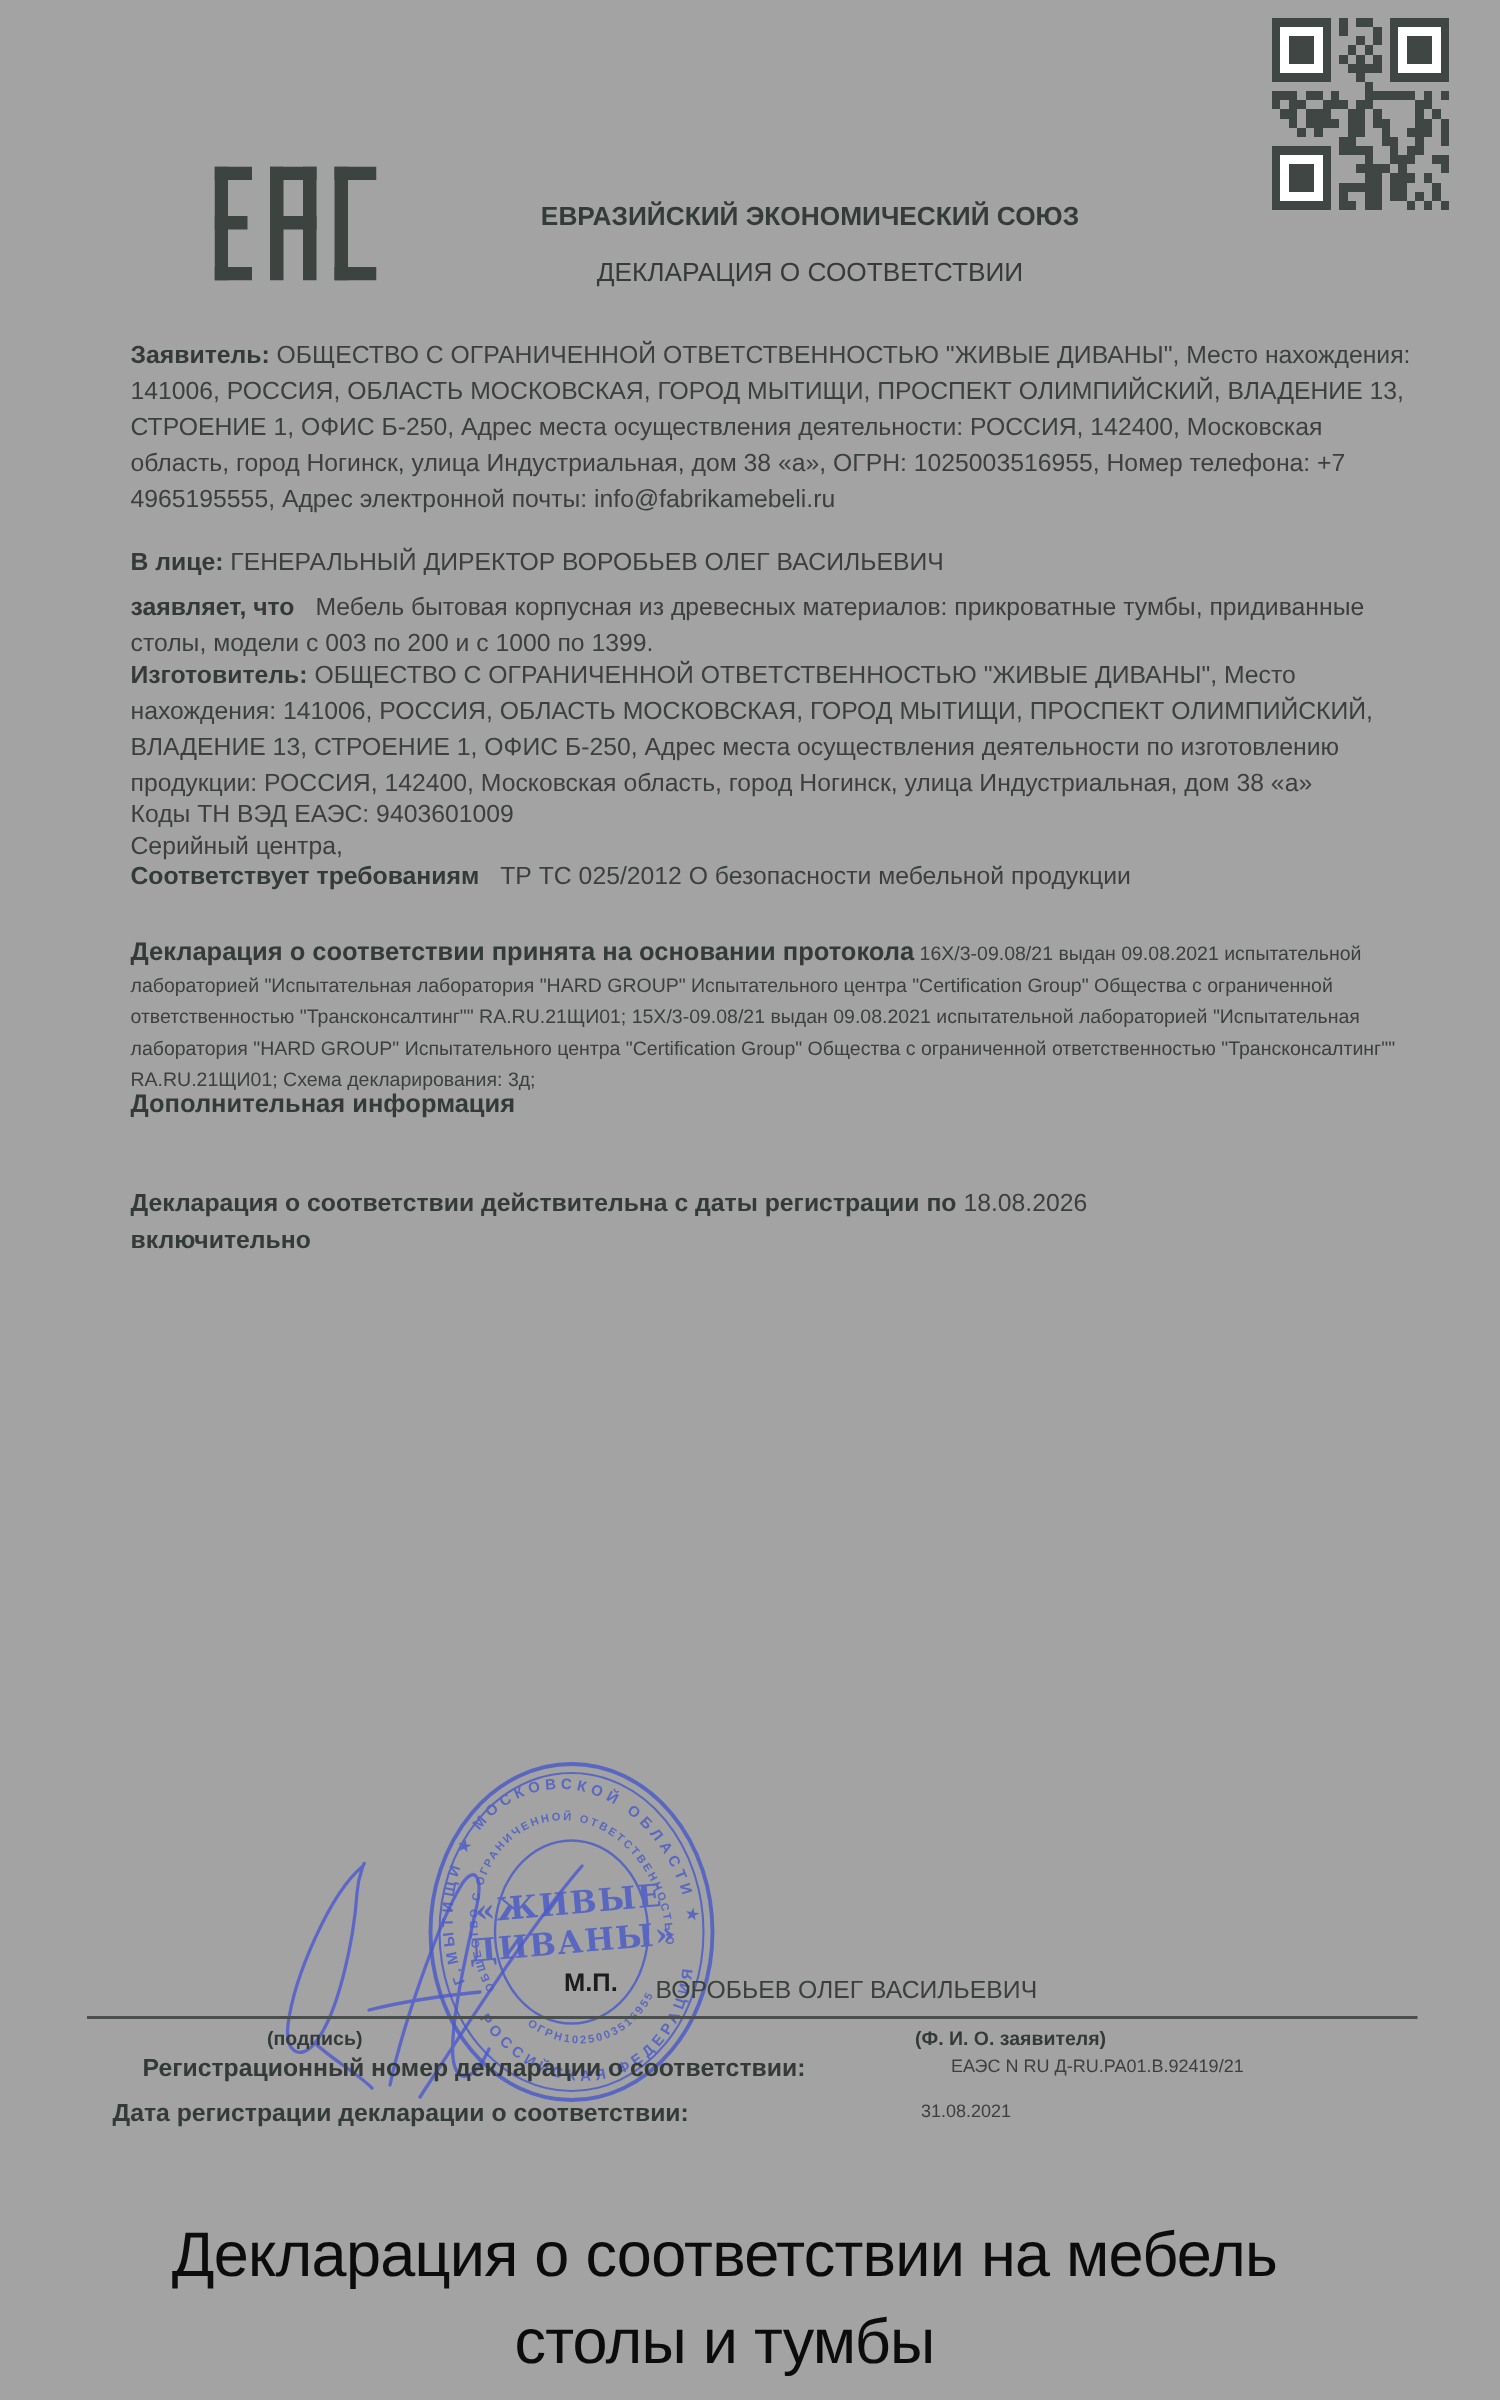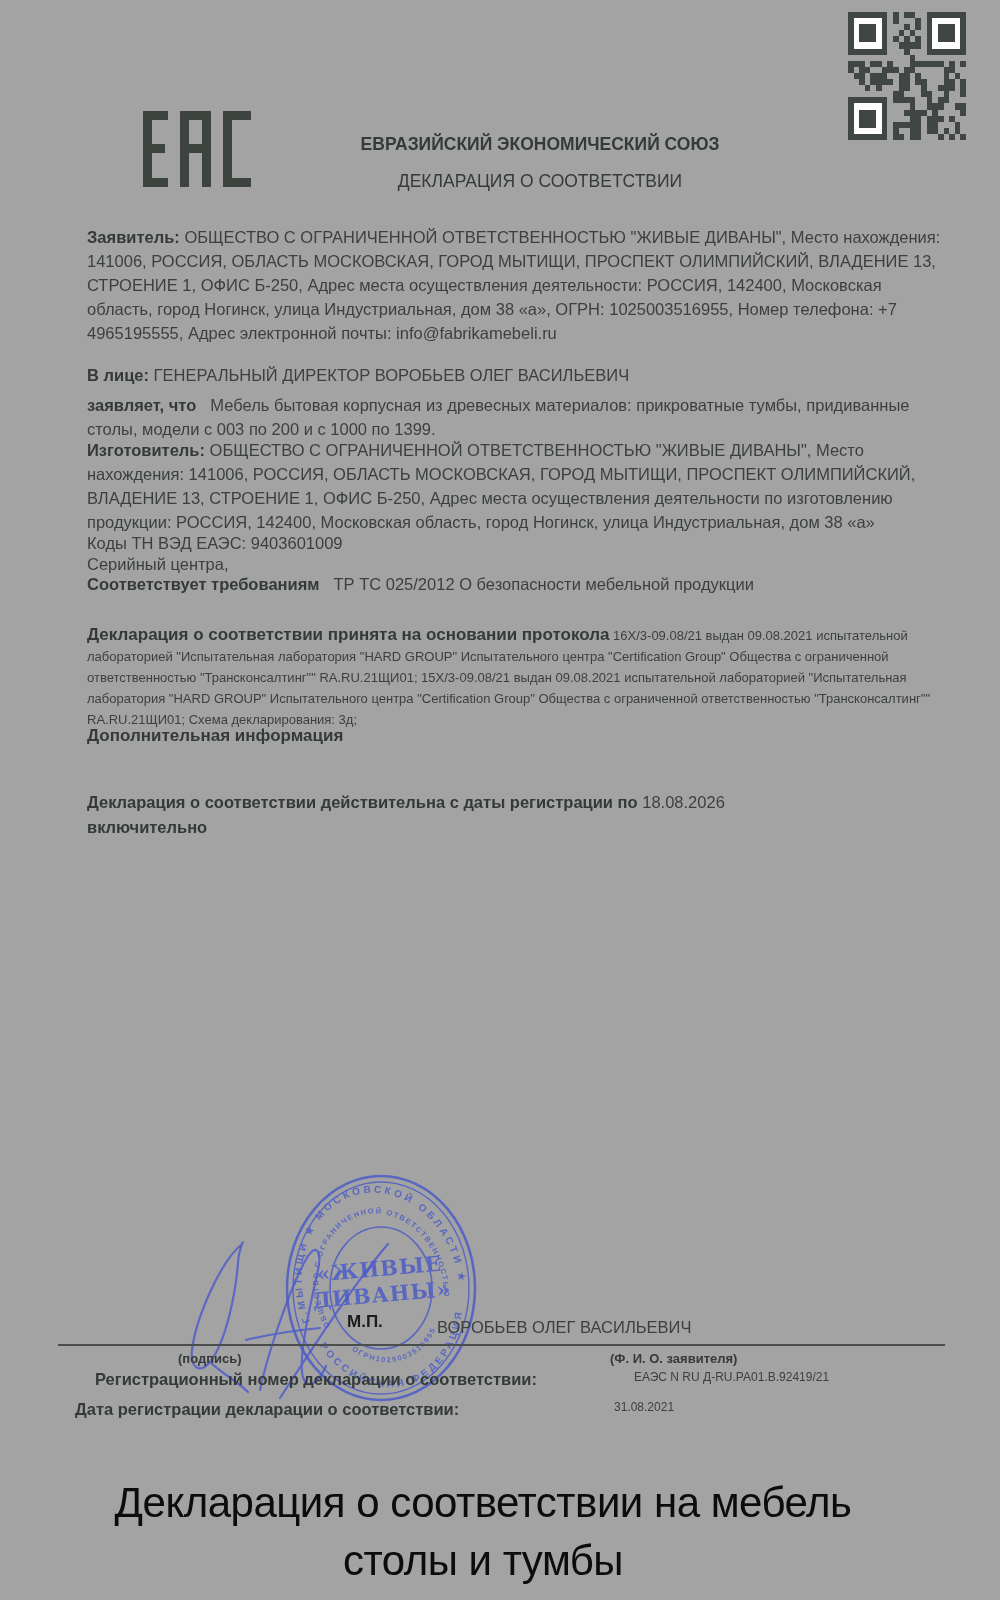--- a/index.html
+++ b/index.html
@@ -18,21 +18,21 @@
   .para{position:absolute;left:75px;width:858px;font-size:16.5px;line-height:24px;color:#3b403e;margin:12px;}
   .para b{color:#343a38;}
   b.gap{margin-right:14px;}
   .small-wrap{font-size:13px;line-height:21px;}
   .proto-head{font-size:17px;}
   .bold-line{font-weight:bold;color:#343a38;}
   .bold-line .reg{font-weight:normal;color:#3b403e;}
   
   .sig-svg{position:absolute;left:150px;top:1222px;}
   .stamp-svg{position:absolute;left:283px;top:1172px;opacity:.82;}
-  .mp{position:absolute;left:347px;top:1312px;font-size:17px;font-weight:bold;color:#1c1c1c;}
+  .mp{position:absolute;left:376px;top:1312px;font-size:17px;font-weight:bold;color:#1c1c1c;}
   .fio-name{position:absolute;left:437px;top:1318px;font-size:16.5px;color:#3b403e;}
   .sign-rule{position:absolute;left:58px;top:1344px;width:887px;height:2px;background:#4a4f4d;}
   .sign-label{position:absolute;left:178px;top:1351px;font-size:13px;font-weight:bold;color:#343a38;}
   .fio-label{position:absolute;left:610px;top:1351px;font-size:13px;font-weight:bold;color:#343a38;}
   .reg-label{position:absolute;left:75px;font-size:16.5px;font-weight:bold;color:#343a38;}
   .reg-value{position:absolute;left:614px;font-size:12px;color:#3b403e;}
   .row1{top:1370px;margin-left:20px;} .row2{top:1400px;text-align:center;}
   
   .caption{position:absolute;left:0;top:1458px;width:966px;text-align:center;
     font-size:42px;line-height:58px;letter-spacing:-0.5px;color:#0c0c0c;margin-top:16px;}

